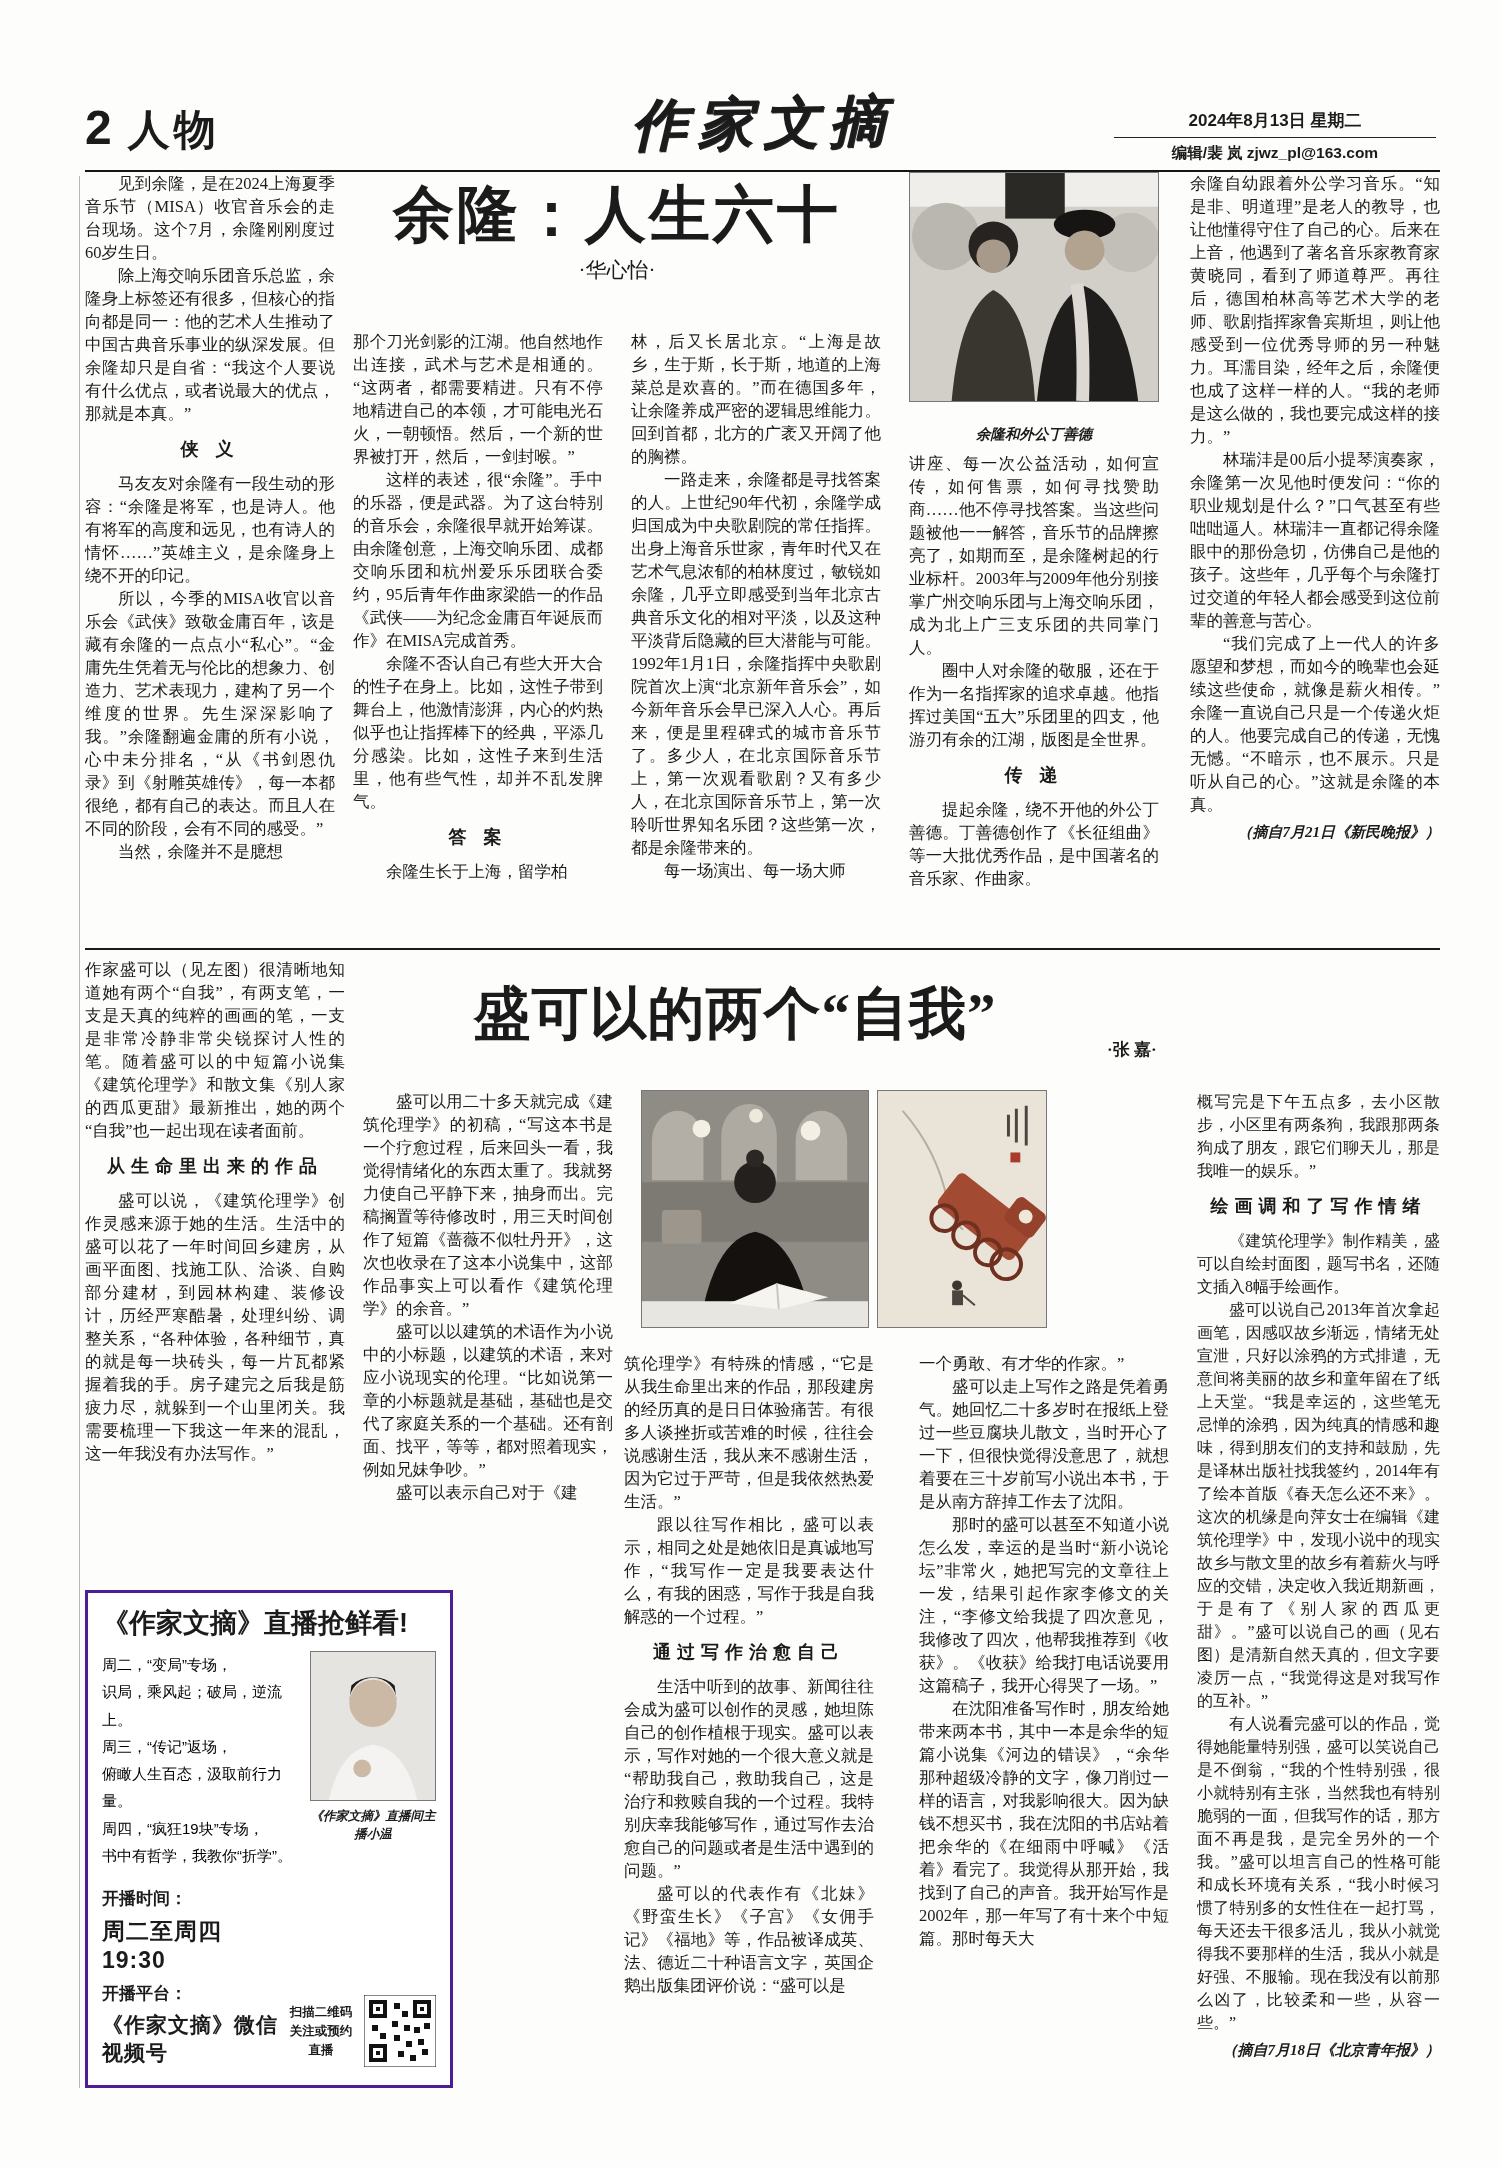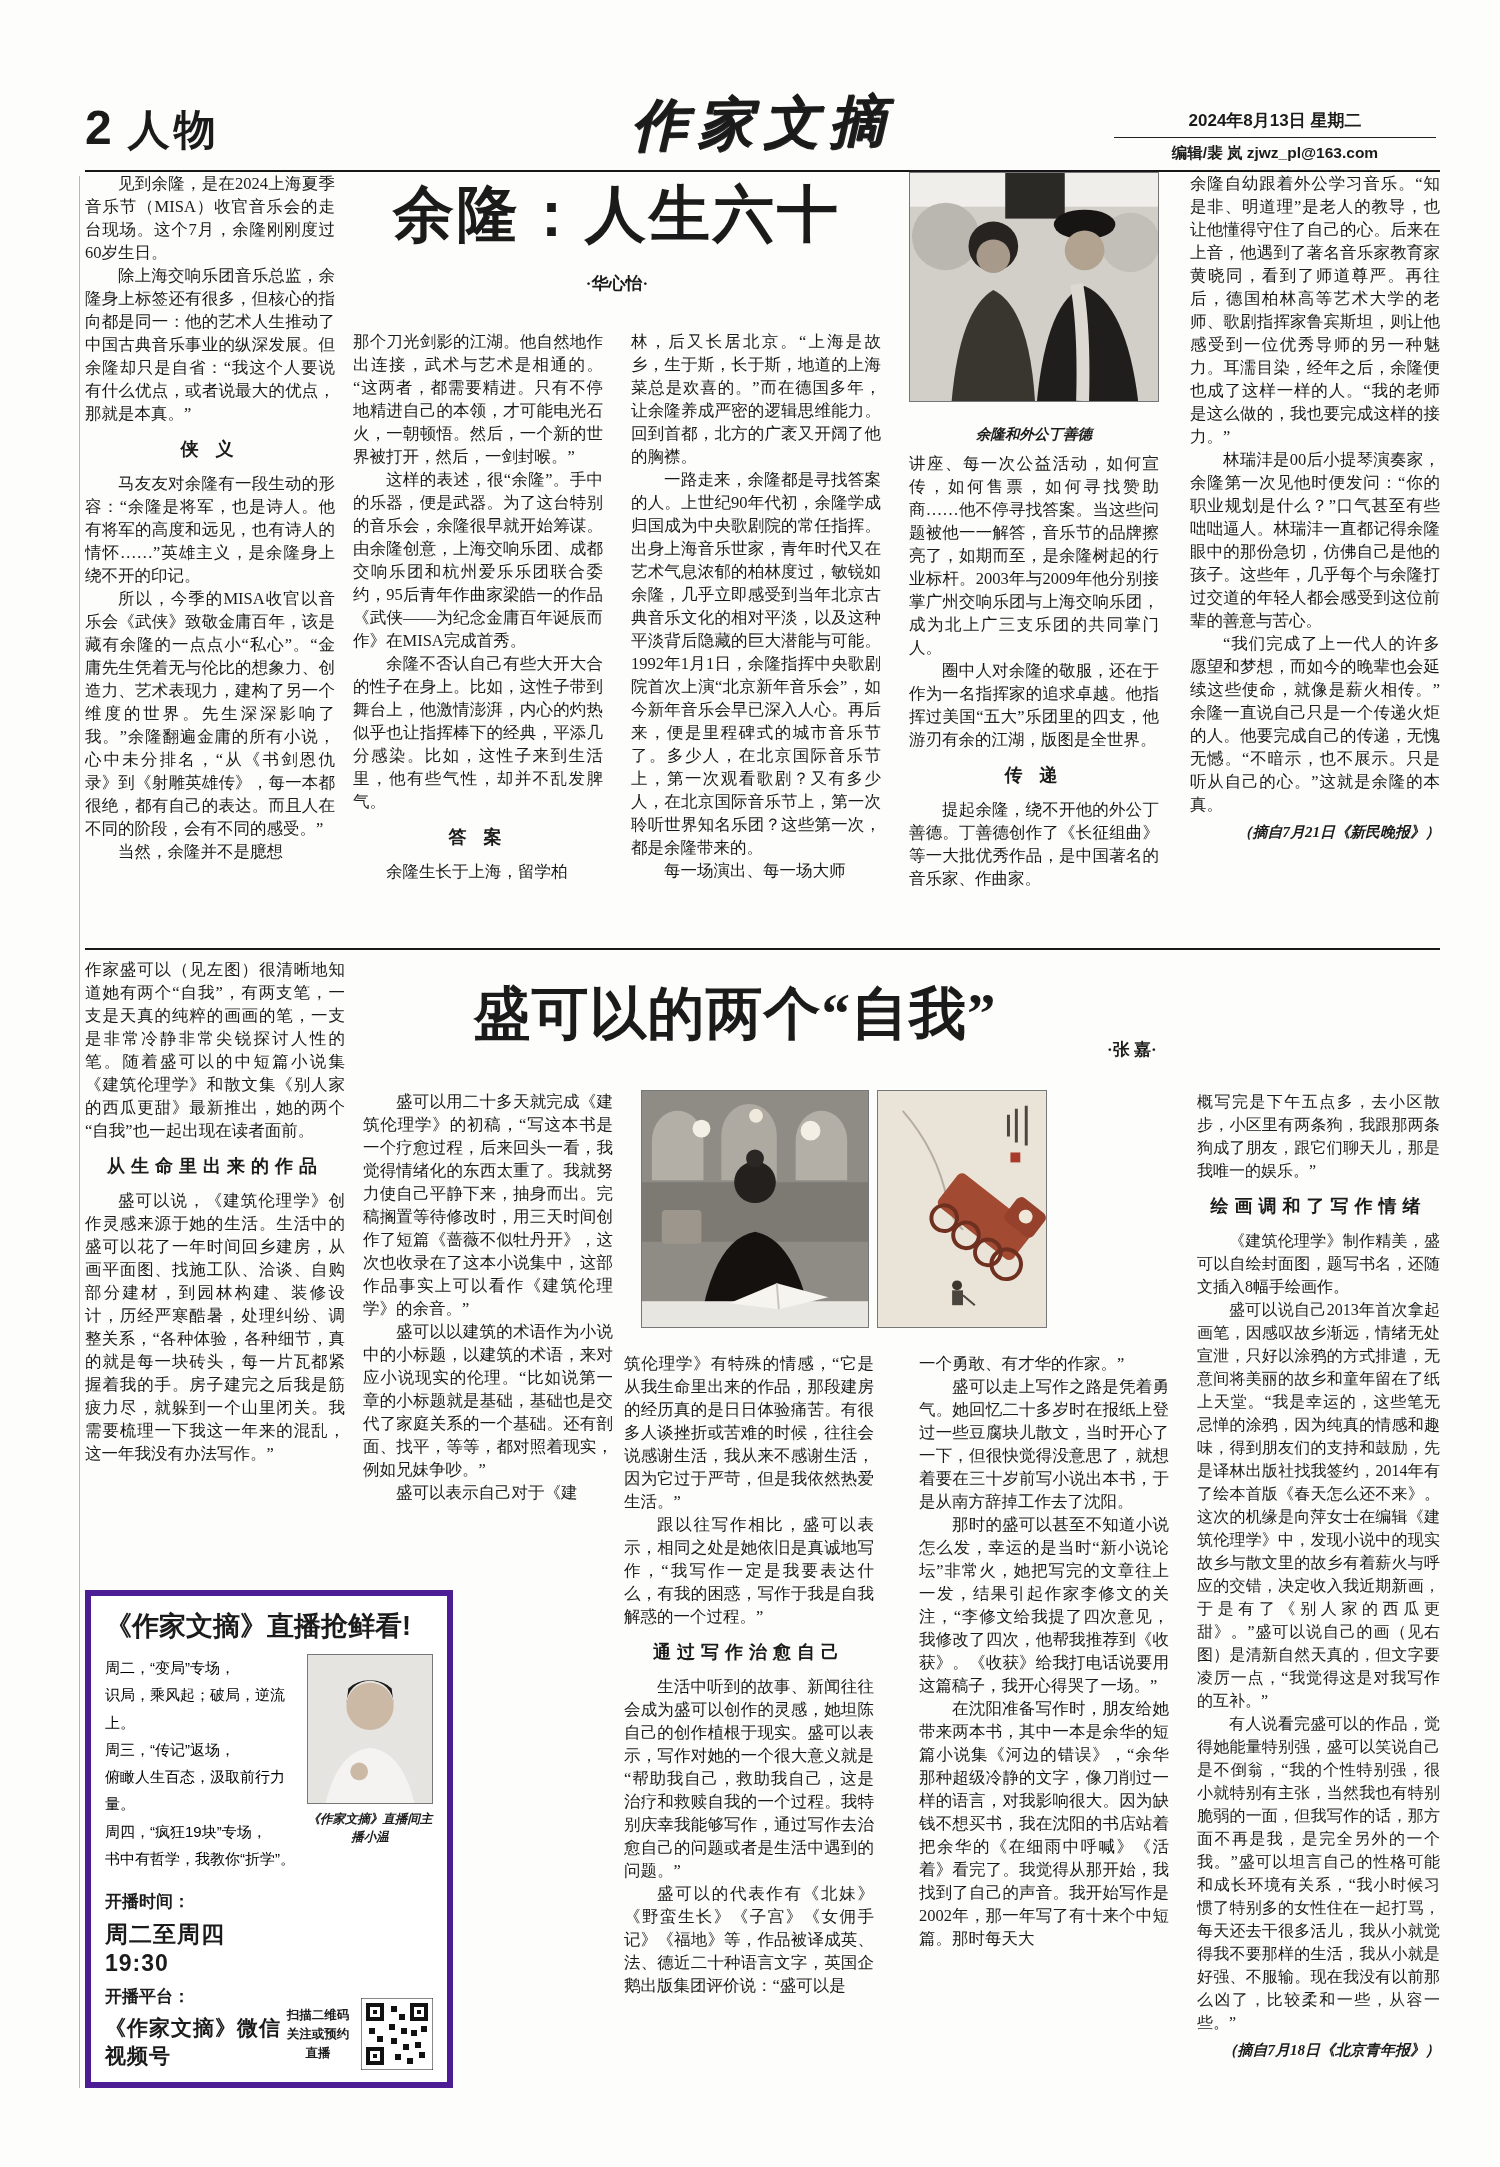--- a/index.html
+++ b/index.html
@@ -29,30 +29,30 @@
   .subhead{font-family:"Liberation Sans","DejaVu Sans",sans-serif;font-weight:bold;text-align:center;
            font-size:18px;letter-spacing:6px;margin:13px 0 11px;}
   .attribution{text-align:right;font-style:italic;font-weight:bold;font-size:15px;margin-top:5px;}
   .figure{margin:0 0 6px;}
   .ph{width:100%;background:#ddd;overflow:hidden;border:1px solid #777;box-sizing:border-box;}
   .ph svg{display:block;width:100%;height:100%;}
   .figcaption{text-align:center;font-size:14.5px;font-weight:bold;font-style:italic;margin-top:21px;}
 
   .a1-titleblock{position:absolute;left:268px;top:2px;width:528px;height:156px;text-align:center;}
   .a1-title{font-size:61px;font-weight:bold;letter-spacing:3px;white-space:nowrap;}
-  .byline{font-size:17px;font-weight:bold;margin-top:16px;}
+  .byline{font-size:21px;font-weight:normal;}
 
   .a2-titleblock{position:absolute;left:300px;top:26px;width:700px;text-align:center;}
   .a2-title{font-size:57px;font-weight:bold;letter-spacing:1px;white-space:nowrap;}
   .a2-byline{position:absolute;left:1022px;top:88px;font-size:17px;font-weight:bold;}
 
   .divider{position:absolute;left:85px;top:948px;width:1355px;height:2px;background:#1a1a1a;}
 
   
-  .adbox{position:absolute;left:0px;top:640px;width:368px;height:498px;border:6px solid #4c1d95;
+  .adbox{position:absolute;left:0px;top:640px;width:368px;height:498px;border:3px solid #4c1d95;
          box-sizing:border-box;padding:12px 14px;font-family:"Liberation Sans","DejaVu Sans",sans-serif;
          background:#fff;}
   .ad-title{font-size:27px;font-weight:bold;letter-spacing:0px;white-space:nowrap;}
   .ad-mid{display:flex;margin-top:10px;gap:8px;}
   .ad-lines{flex:1;font-size:15px;line-height:1.82;color:#000000;}
   .ad-host{width:126px;flex:0 0 126px;text-align:center;}
   .ad-host .ph{height:150px;}
   .ad-host-cap{font-size:12.5px;font-style:italic;font-weight:bold;line-height:1.45;margin-top:6px;
                font-family:"Liberation Serif","DejaVu Serif",serif;}
   .ad-bottom{display:flex;margin-top:10px;align-items:flex-end;}

